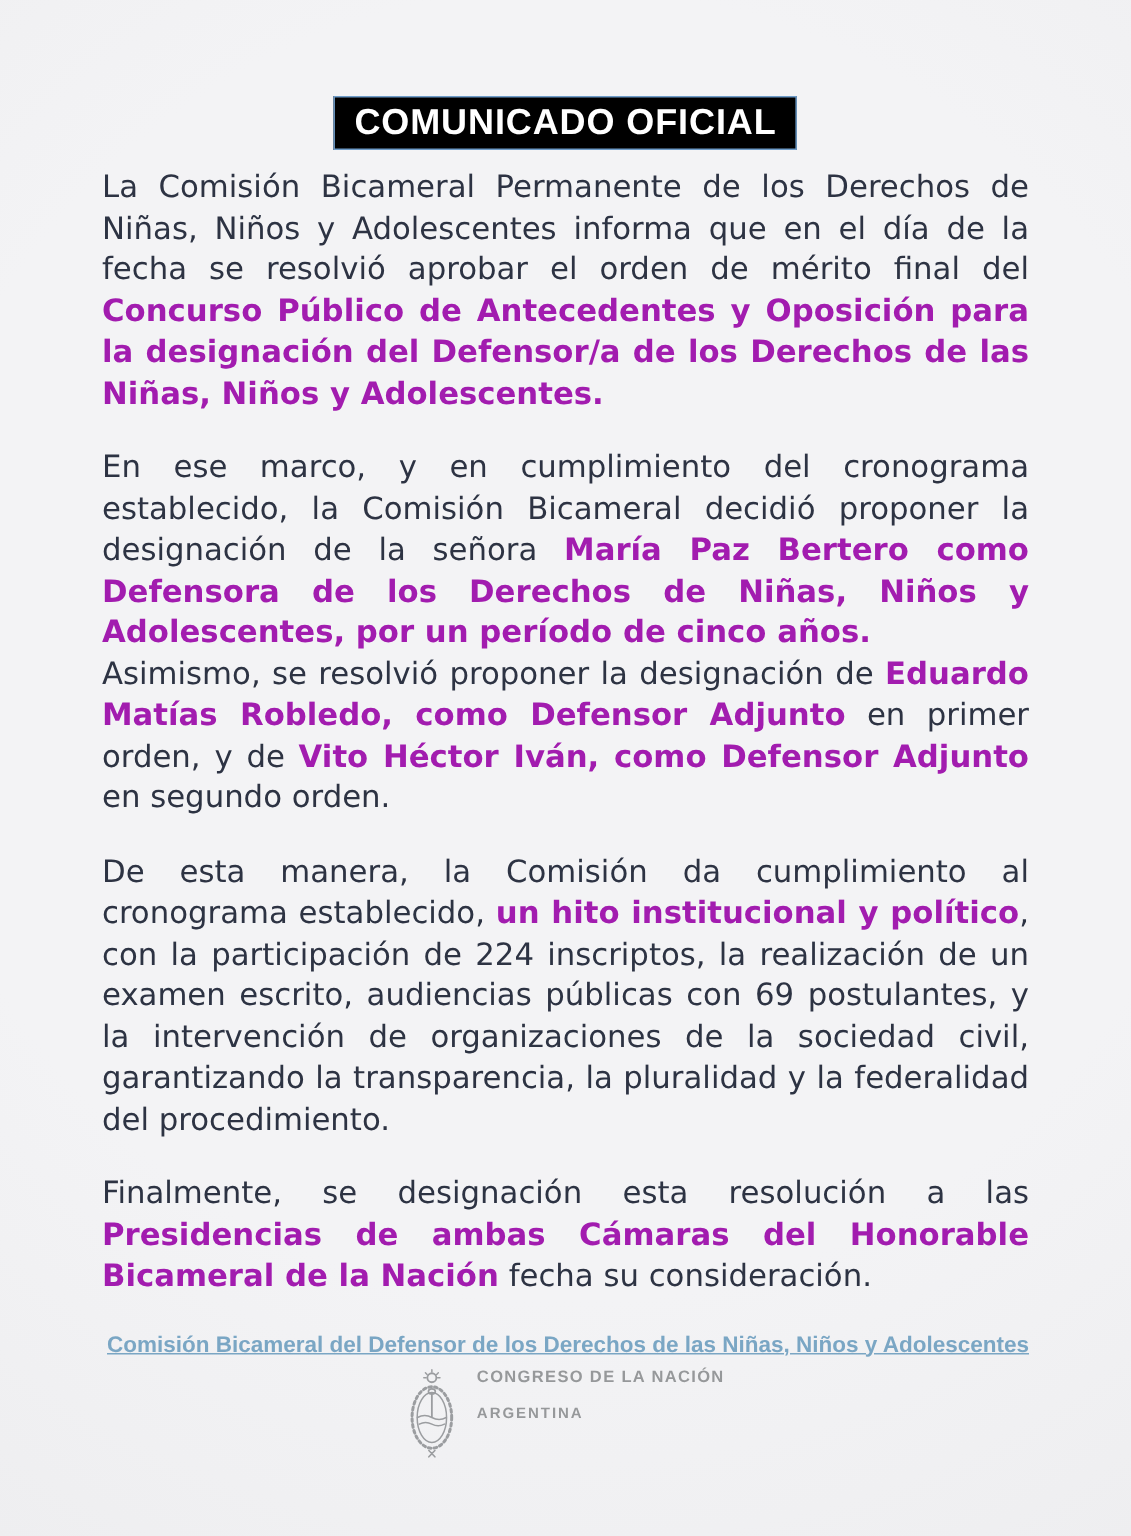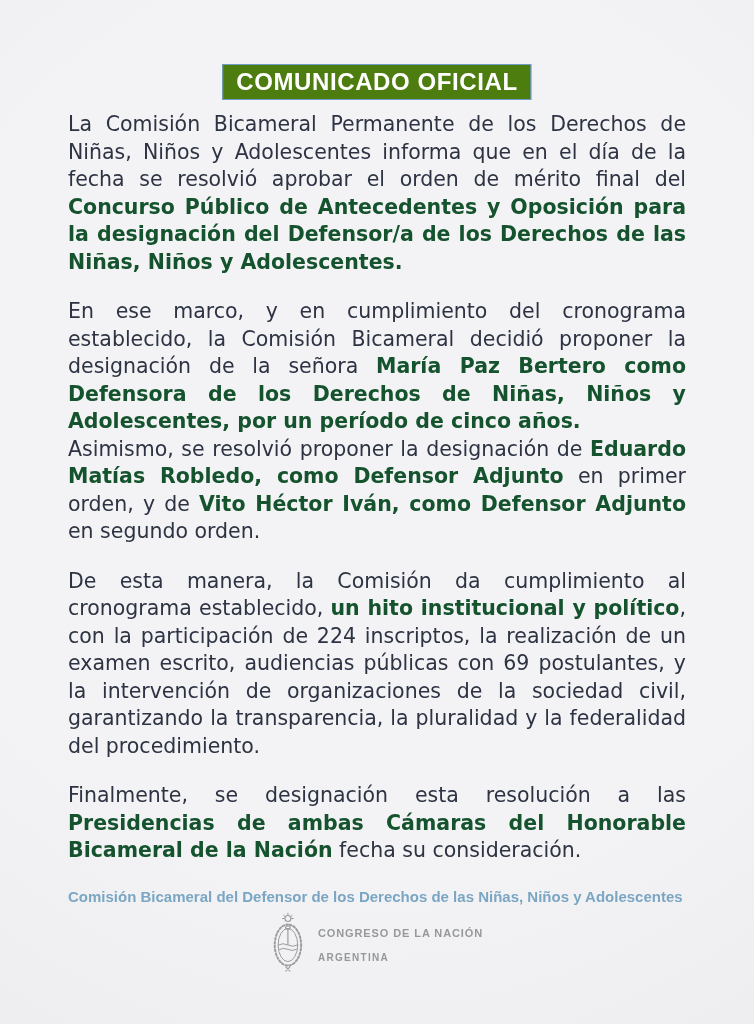--- a/index.html
+++ b/index.html
@@ -17,21 +17,21 @@
     position: relative;
     width: 754px;
     height: 1024px;
     overflow: hidden;
   }
   .badge {
     position: absolute;
     top: 64px;
     left: 50%;
     transform: translateX(-50%);
-    background: #4d7c0f;
+    background: #000000;
     border: 1px solid #6e9cc9;
     color: #ffffff;
     font-family: "Liberation Sans", sans-serif;
     font-weight: bold;
     font-size: 24px;
     line-height: 28px;
     letter-spacing: 0.6px;
     padding: 3px 13px;
     white-space: nowrap;
   }
@@ -43,38 +43,39 @@
     color: #2d3343;
     font-size: 20.5px;
     line-height: 27.5px;
     text-align: justify;
   }
   .content p {
     margin: 0 0 22px 0;
   }
   .content strong {
     font-weight: bold;
-    color: #14532d;
+    color: #a21caf;
   }
   .signature {
     color: #7aa6c4;
     font-family: "Liberation Sans", sans-serif;
     font-weight: bold;
     font-size: 15px;
     line-height: 19px;
-    text-align: left;
+    text-align: right;
     margin-top: 2px;
+    text-decoration: underline;
   }
   .footer-logo {
     position: absolute;
     top: 912px;
     left: 50%;
     transform: translateX(-50%);
     display: flex;
-    align-items: center;
+    align-items: flex-start;
     gap: 13px;
   }
   .logo-text {
     color: #96989a;
     font-family: "Liberation Sans", sans-serif;
     font-weight: bold;
   }
   .logo-line1 {
     font-size: 11px;
     letter-spacing: 0.9px;

